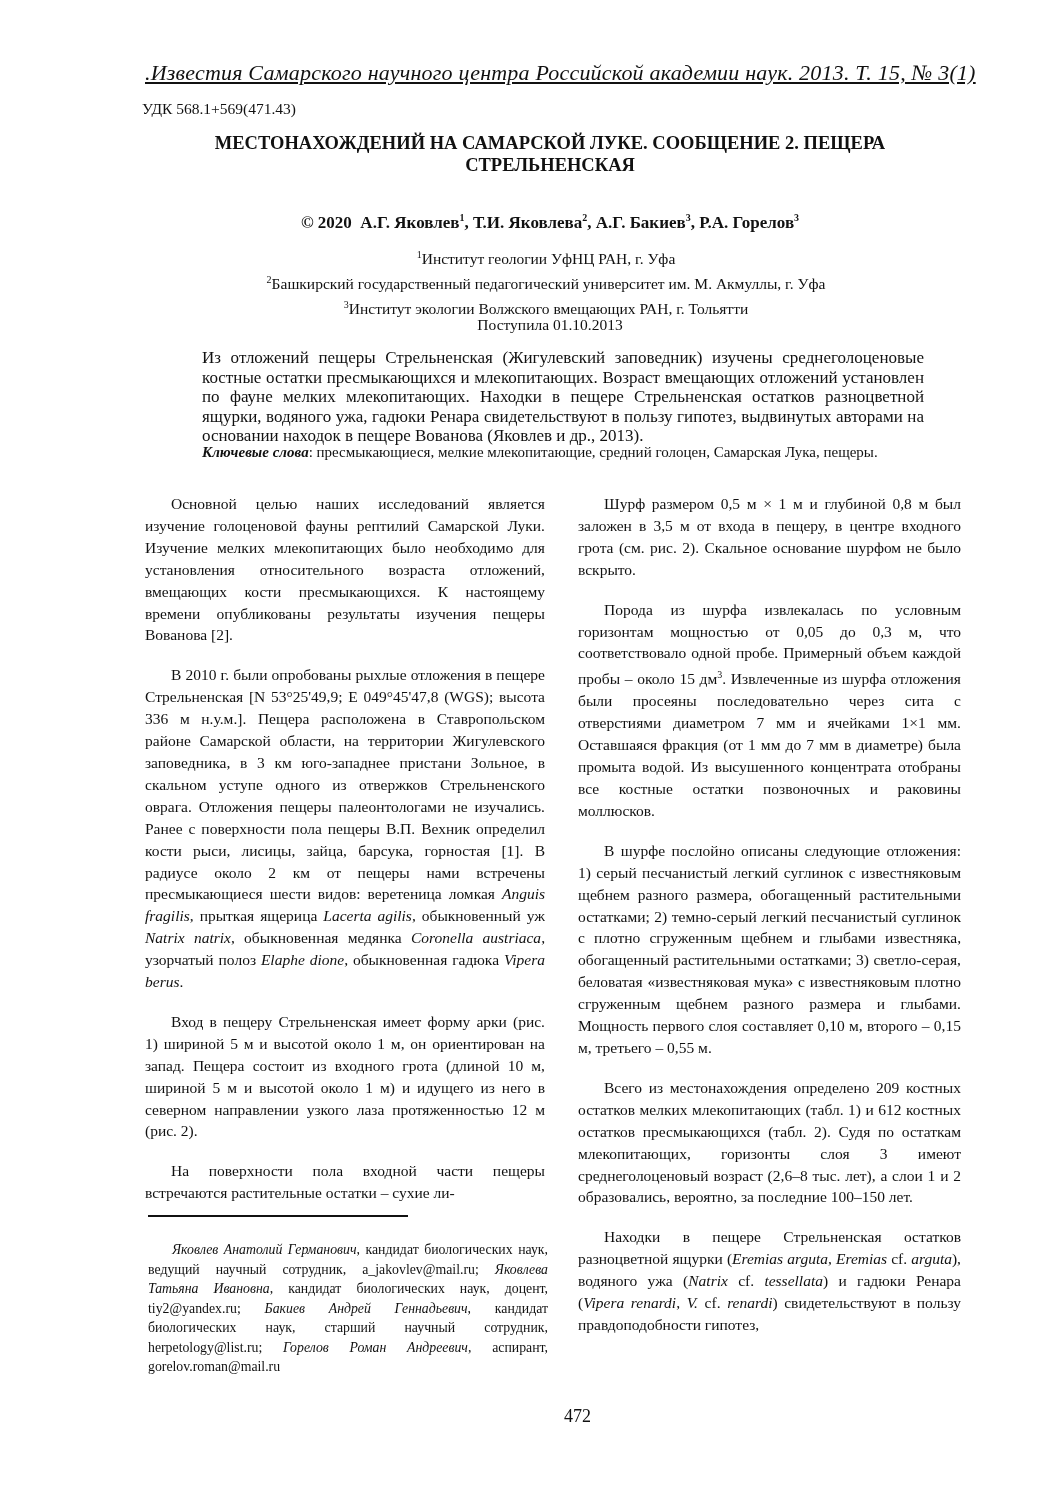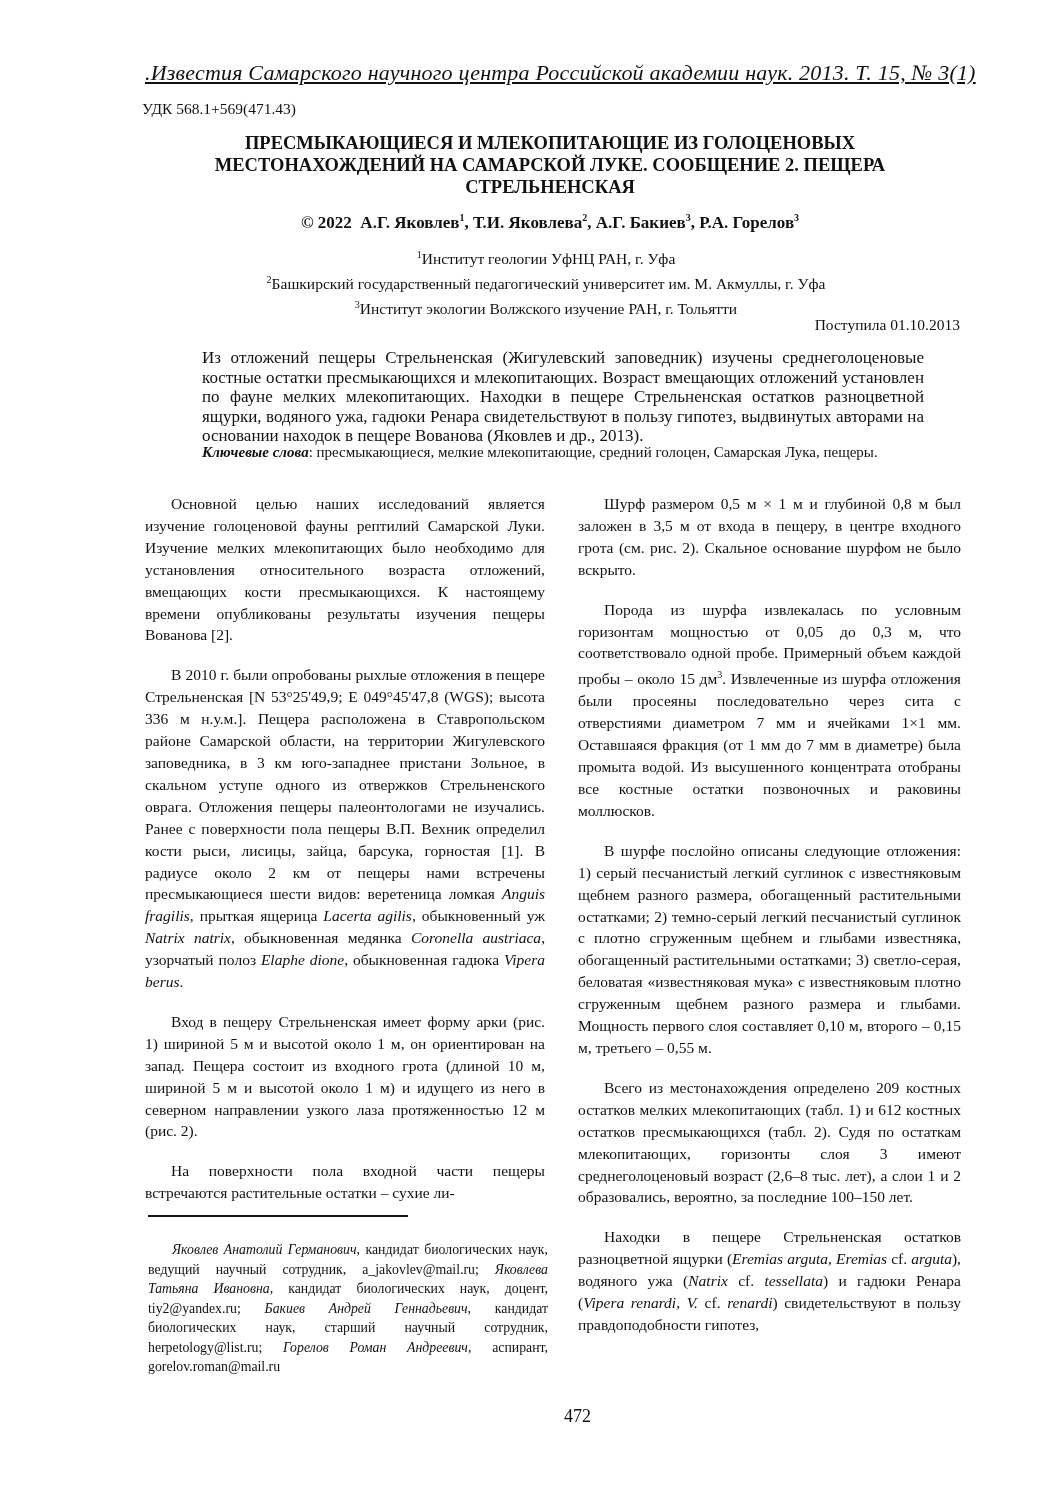--- a/index.html
+++ b/index.html
@@ -7,21 +7,21 @@
          font-family:"Liberation Serif","DejaVu Serif",serif; color:#111; }
   .journal { position:absolute; left:145px; top:60px; width:820px; font-style:italic;
              font-size:22px; text-decoration:underline; letter-spacing:0.2px; white-space:nowrap; }
   .udk { position:absolute; left:142px; top:100px; font-size:15.5px; }
   .title { position:absolute; left:140px; top:132px; width:820px; text-align:center;
            font-weight:bold; font-size:18.5px; line-height:22px; }
   .authors { position:absolute; left:140px; top:212px; width:820px; text-align:center;
              font-weight:bold; font-size:17px; }
   .affils { position:absolute; left:136px; top:244px; width:820px; text-align:center;
             font-size:15.5px; line-height:21px; }
-  .received { position:absolute; left:140px; top:316px; width:820px; text-align:right; font-size:15.5px; }
+  .received { position:absolute; left:140px; top:316px; width:820px; text-align:center; font-size:15.5px; }
   .abstract { position:absolute; left:202px; top:348px; width:722px; font-size:17px;
               line-height:19.5px; text-align:justify; }
   .keywords { position:absolute; left:202px; top:444px; width:722px; font-size:15px; }
   .kw-label { font-weight:bold; font-style:italic; }
   .col { position:absolute; font-size:15.5px; line-height:21.9px; text-align:justify; }
   .col-left { left:145px; top:493px; width:400px; }
   .col-right { left:578px; top:493px; width:383px; }
   .col p { margin:0; text-indent:26px; }
   .col p.cont { text-indent:0; }
   .col p + p { margin-top:18px; }
@@ -32,37 +32,36 @@
   i { font-style:italic; }
   sup { font-size:10px; }
 </style>
 </head>
 <body>
 
 <div class="journal">.Известия Самарского научного центра Российской академии наук. 2013. Т. 15, № 3(1)</div>
 <div class="udk">УДК 568.1+569(471.43)</div>
 
 <div class="title">
-  <div>ПРЕСМЫКАЮЩИЕСЯ И МЛЕКОПИТАЮЩИЕ ИЗ ГОЛОЦЕНОВЫХ</div>
   <div>МЕСТОНАХОЖДЕНИЙ НА САМАРСКОЙ ЛУКЕ. СООБЩЕНИЕ 2. ПЕЩЕРА</div>
   <div>СТРЕЛЬНЕНСКАЯ</div>
 </div>
 
 <div class="authors">
-  <span>© 2022</span>&nbsp;
+  <span>© 2020</span>&nbsp;
   <span>А.Г. Яковлев</span><sup>1</sup>,
   <span>Т.И. Яковлева</span><sup>2</sup>,
   <span>А.Г. Бакиев</span><sup>3</sup>,
   <span>Р.А. Горелов</span><sup>3</sup>
 </div>
 
 <div class="affils">
   <div><sup>1</sup><span>Институт геологии УфНЦ РАН, г. Уфа</span></div>
   <div><sup>2</sup><span>Башкирский государственный педагогический университет им. М. Акмуллы, г. Уфа</span></div>
-  <div><sup>3</sup><span>Институт экологии Волжского изучение РАН, г. Тольятти</span></div>
+  <div><sup>3</sup><span>Институт экологии Волжского вмещающих РАН, г. Тольятти</span></div>
 </div>
 
 <div class="received">Поступила 01.10.2013</div>
 
 <div class="abstract">Из отложений пещеры Стрельненская (Жигулевский заповедник) изучены среднеголоценовые костные остатки пресмыкающихся и млекопитающих. Возраст вмещающих отложений установлен по фауне мелких млекопитающих. Находки в пещере Стрельненская остатков разноцветной ящурки, водяного ужа, гадюки Ренара свидетельствуют в пользу гипотез, выдвинутых авторами на основании находок в пещере Вованова (Яковлев и др., 2013).</div>
 <div class="keywords">
   <span class="kw-label">Ключевые слова</span><span>: пресмыкающиеся, мелкие млекопитающие, средний голоцен, Самарская Лука, пещеры.</span>
 </div>
 
 <div class="col col-left">

